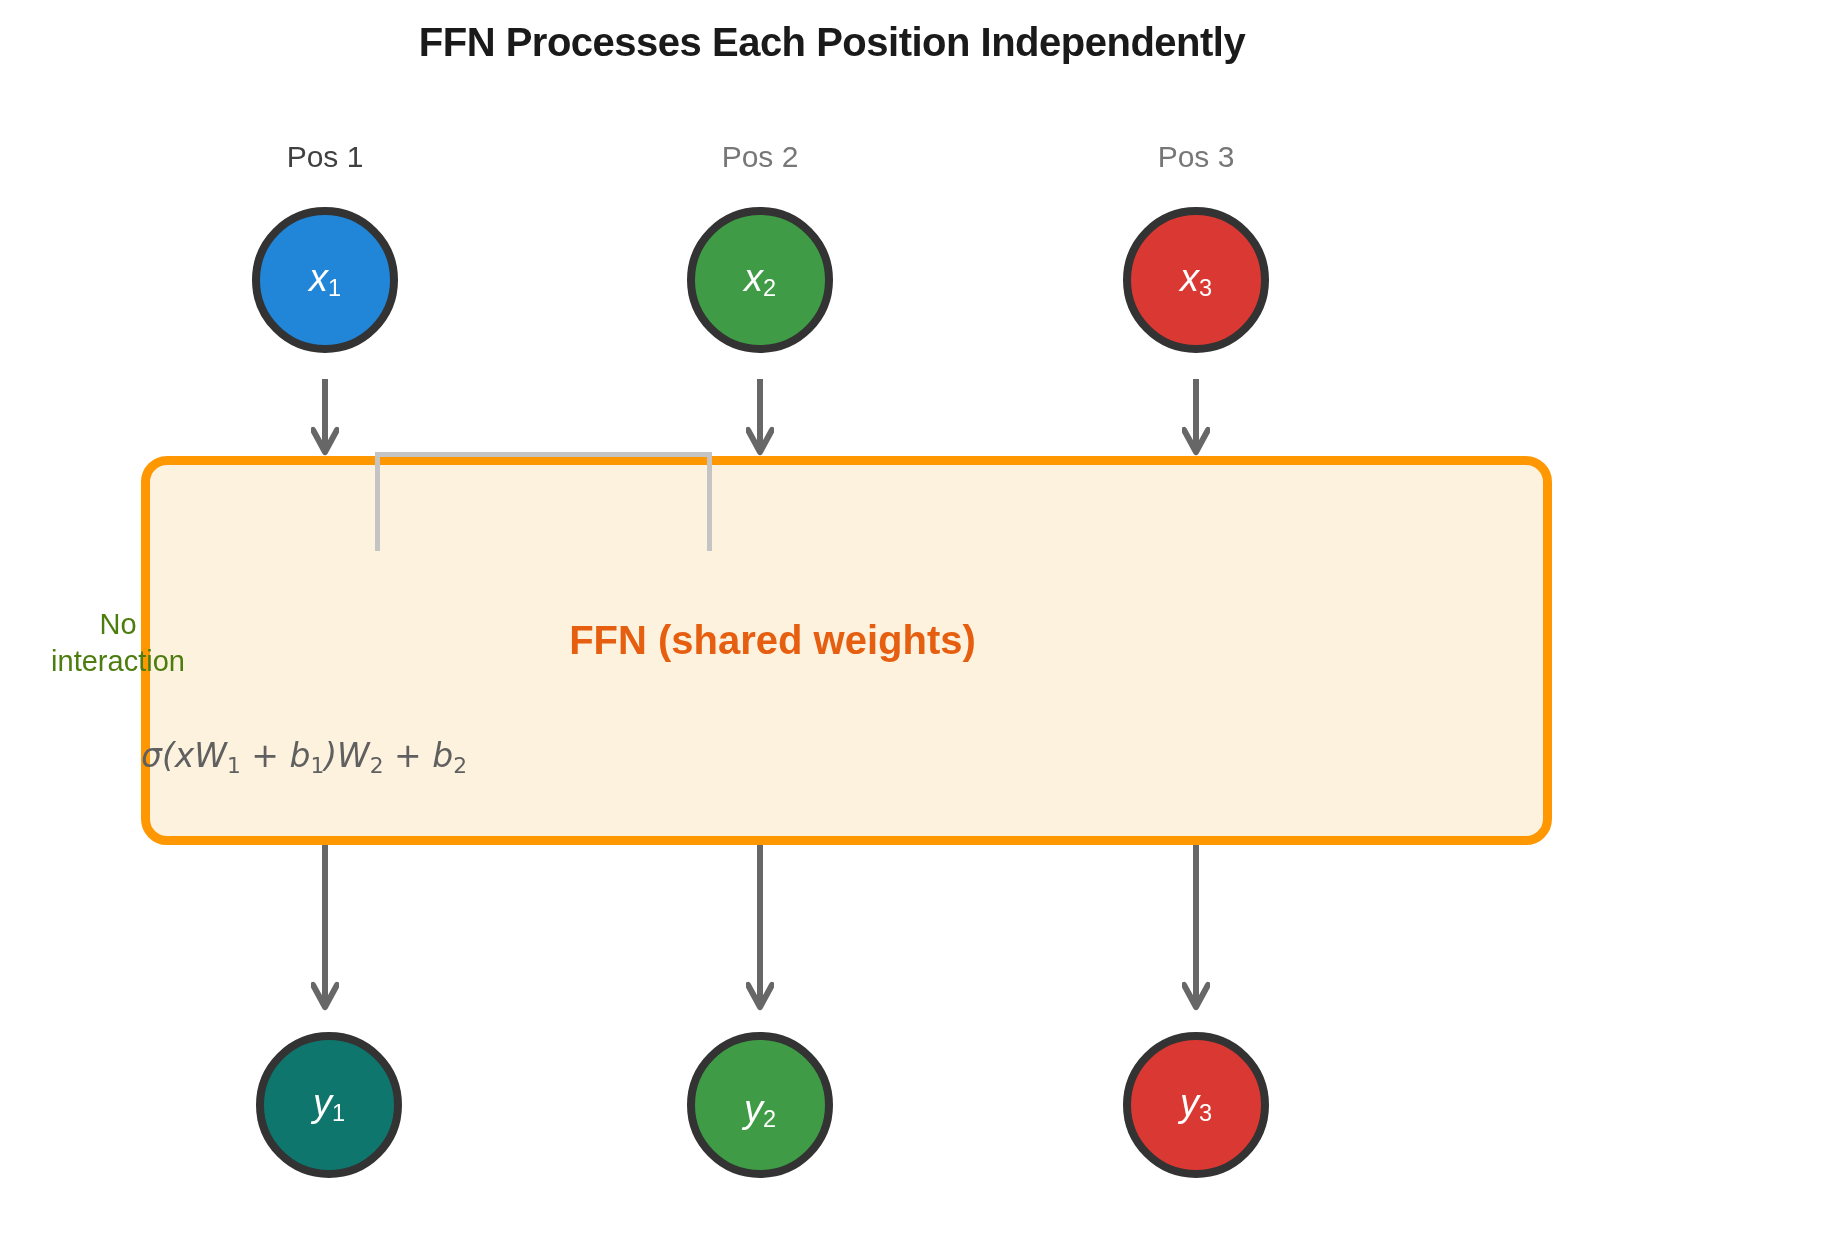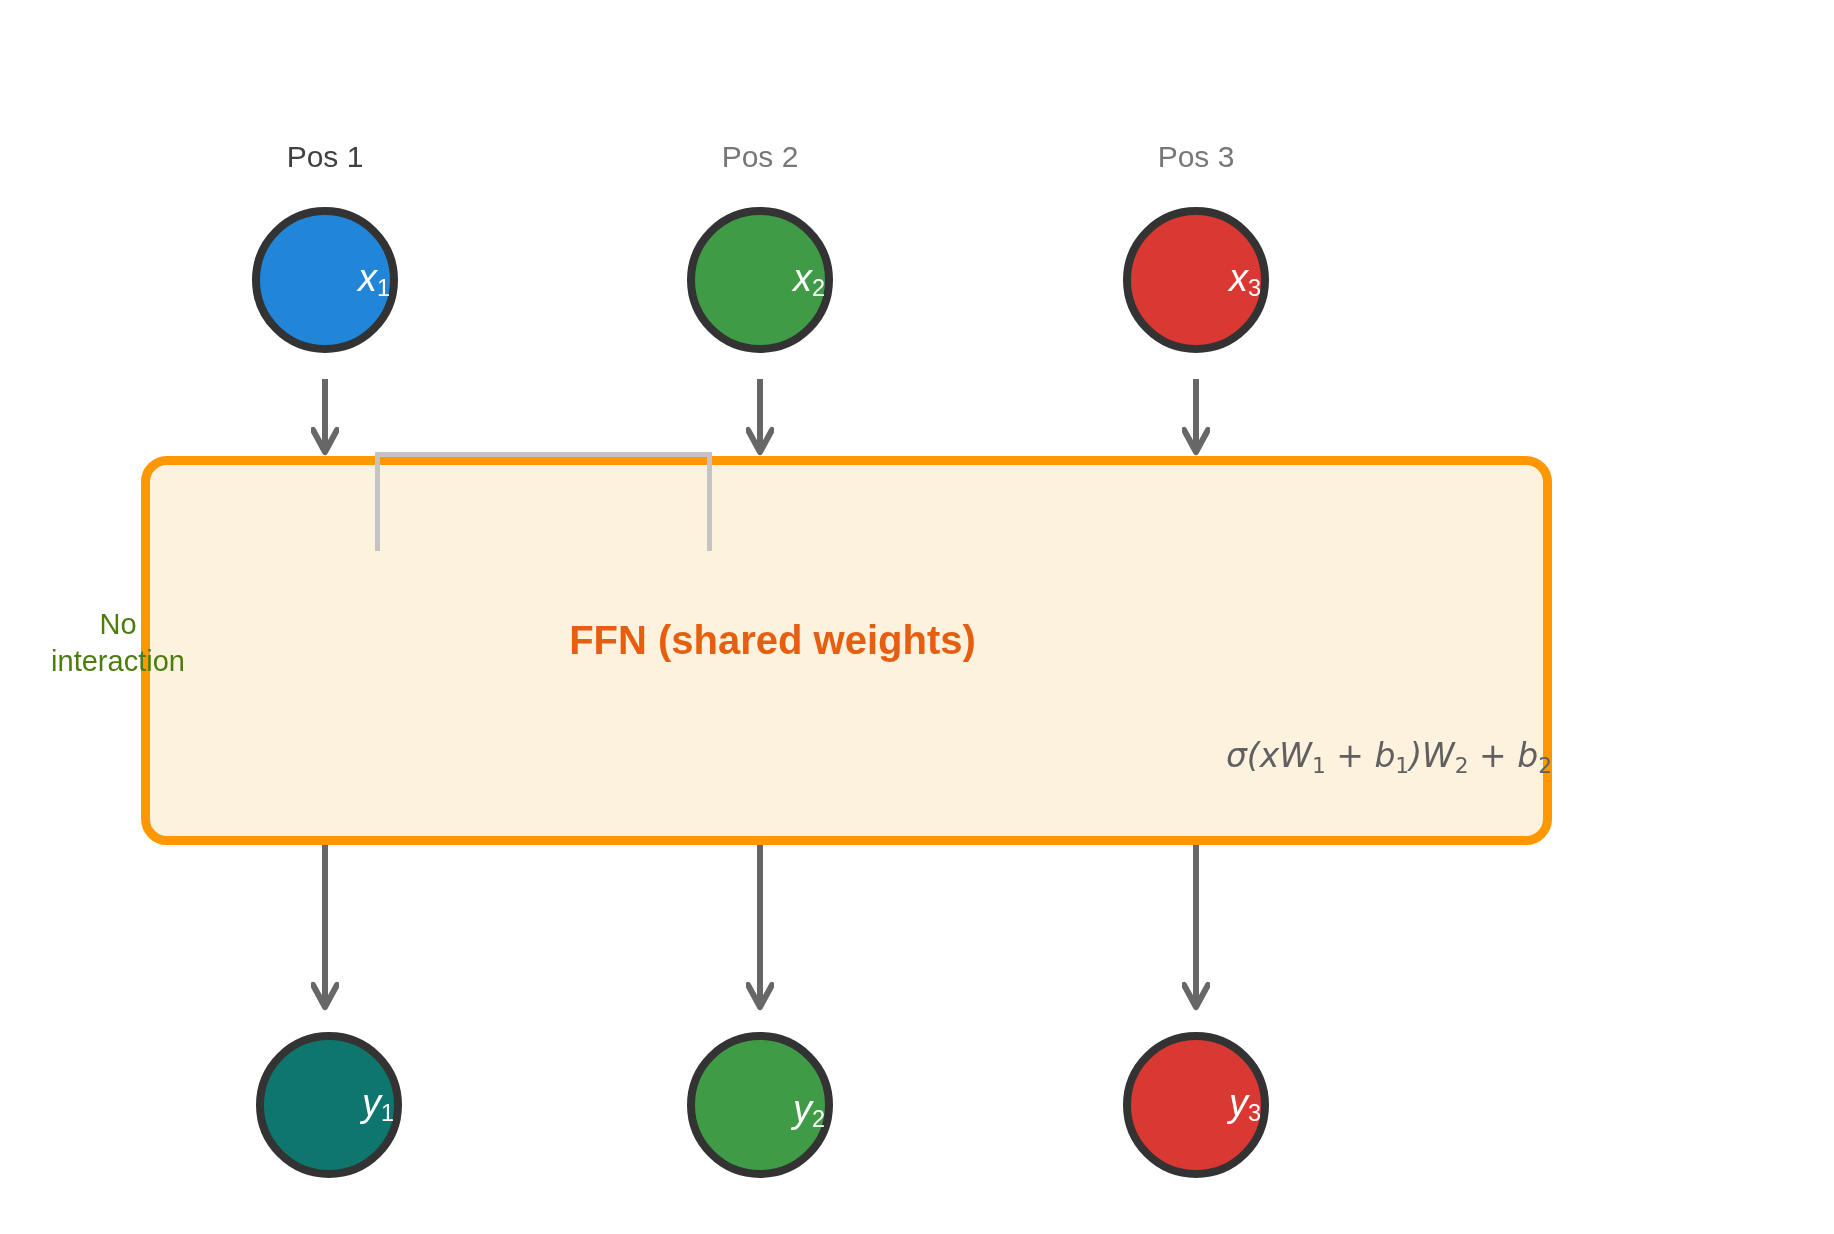--- a/index.html
+++ b/index.html
@@ -27,21 +27,21 @@
     text-align: center;
     font-size: 30px;
   }
   .node {
     position: absolute;
     width: 146px; height: 146px;
     border-radius: 50%;
     border: 8px solid #333333;
     display: flex;
     align-items: center;
-    justify-content: flex-end;
+    justify-content: center;
   }
   .node-label {
     font-size: 38px;
     font-style: italic;
     line-height: 1;
   }
   .node-sub {
     font-style: normal;
     font-size: 0.62em;
     vertical-align: -0.22em;
@@ -76,21 +76,21 @@
     width: 1263px;
     text-align: center;
     font-size: 40px;
     font-weight: bold;
     z-index: 3;
   }
   .formula {
     position: absolute;
     left: 141px; top: 736px;
     width: 1411px;
-    text-align: right;
+    text-align: left;
     font-size: 33px;
     font-family: "DejaVu Sans", "Liberation Sans", sans-serif;
     z-index: 3;
   }
   .formula .frm { font-style: italic; }
   .formula .sub {
     font-style: normal;
     font-size: 0.66em;
     vertical-align: -0.28em;
   }
@@ -102,20 +102,21 @@
     font-size: 29px;
     line-height: 37px;
     z-index: 4;
   }
 </style>
 </head>
 <body>
 
 <div class="stage">
 
+  <div class="title" style="color: rgb(26, 26, 26);">FFN Processes Each Position Independently</div>
 
   <div class="pos-label" style="left: 225px; color: #404040;">Pos 1</div>
   <div class="pos-label" style="left: 660px; color: rgb(119, 119, 119);">Pos 2</div>
   <div class="pos-label" style="left: 1096px; color: rgb(119, 119, 119);">Pos 3</div>
 
   <div class="node" style="left: 252px; top: 207px; background-color: rgb(33, 133, 216); border-color: rgb(51, 51, 51);">
     <span class="node-label" style="color: rgb(255, 255, 255);"><span>x</span><span class="node-sub">1</span></span>
   </div>
   <div class="node" style="left: 687px; top: 207px; background-color: rgb(63, 155, 69); border-color: rgb(51, 51, 51);">
     <span class="node-label" style="color: rgb(255, 255, 255);"><span>x</span><span class="node-sub">2</span></span>

